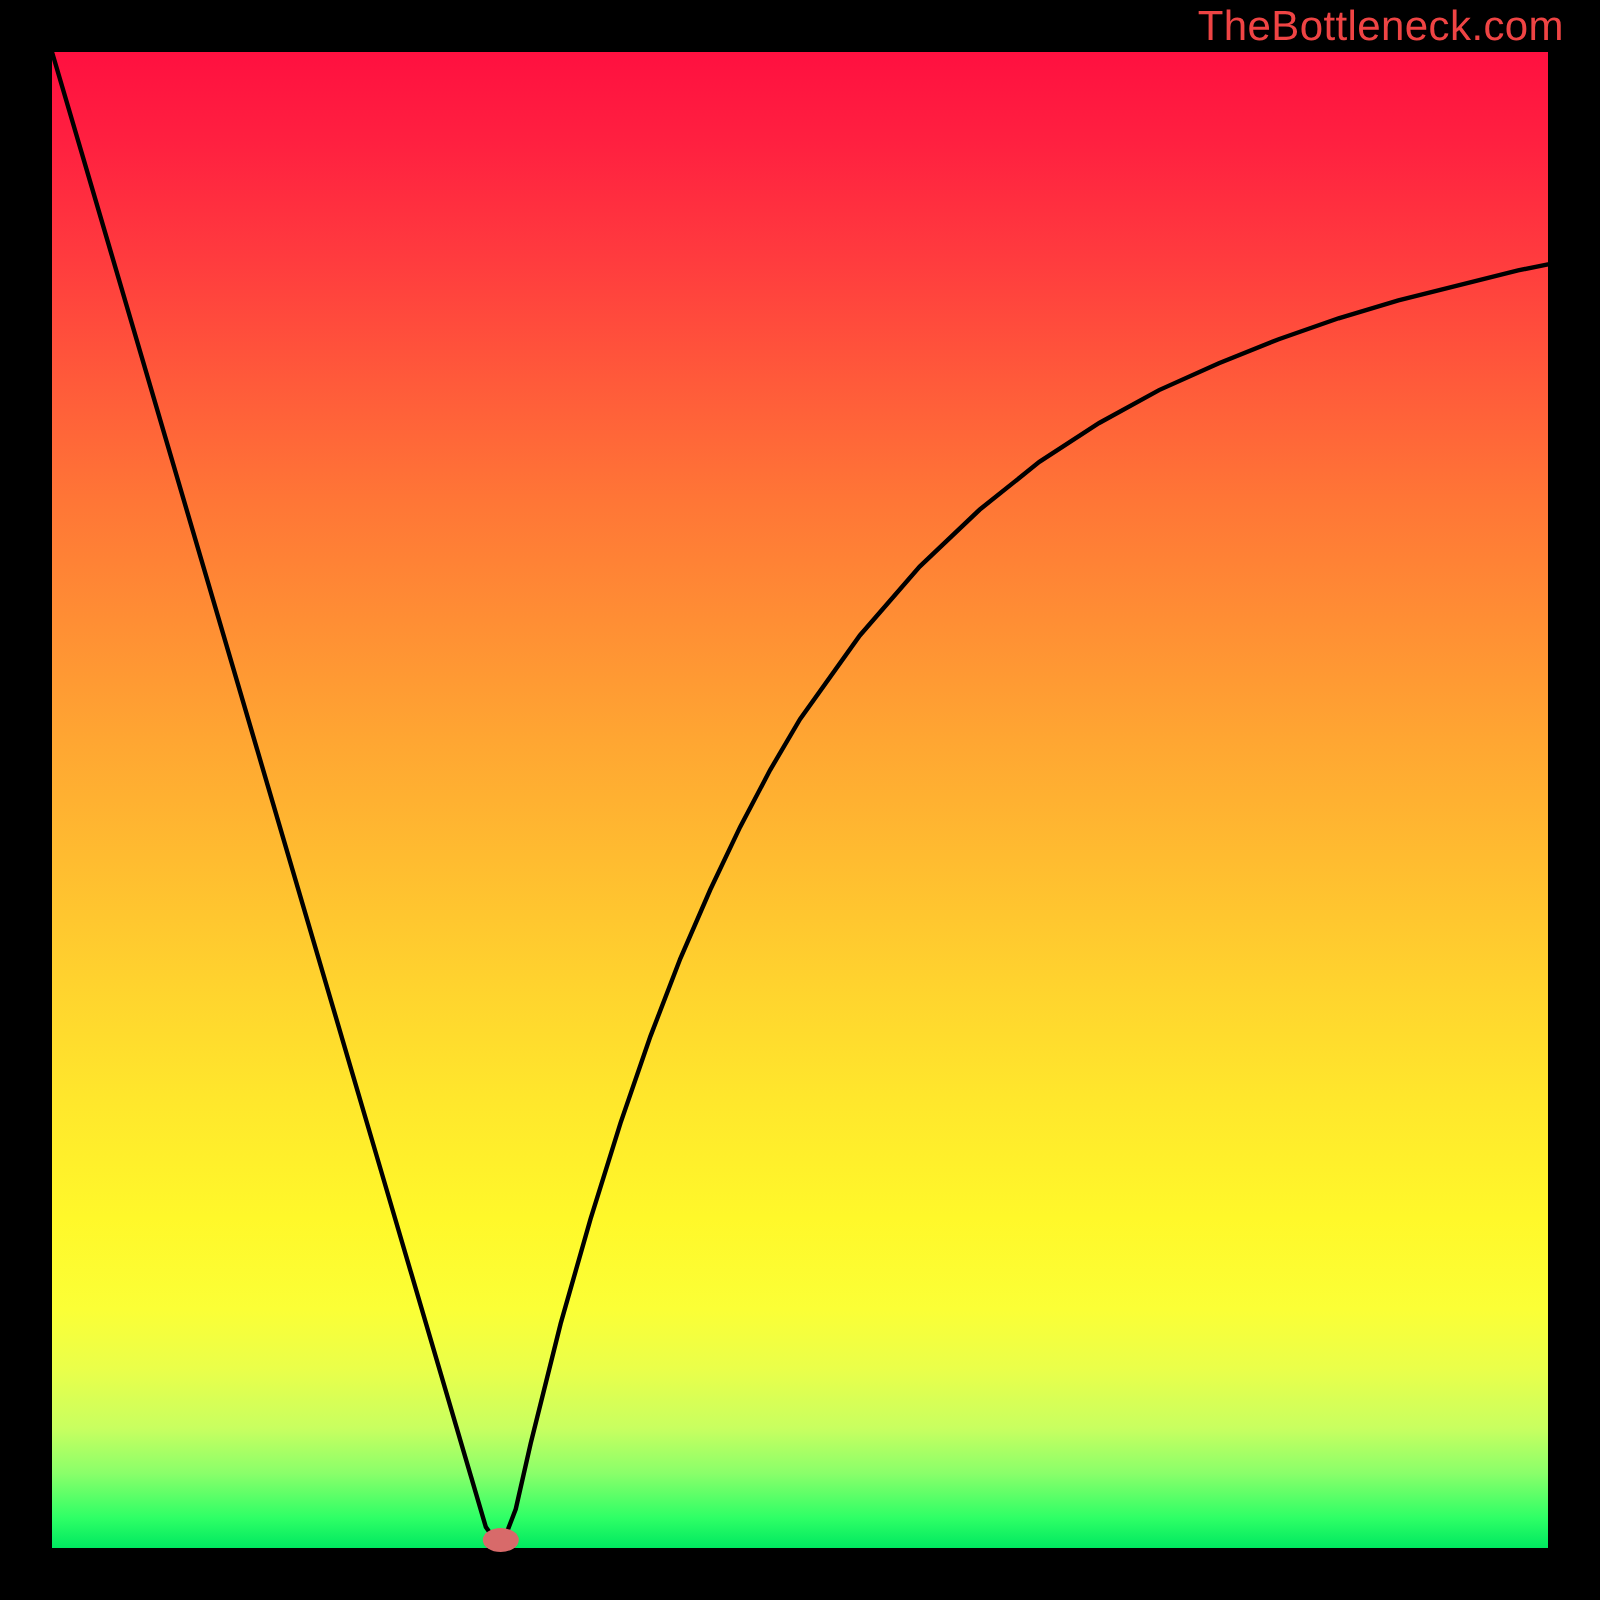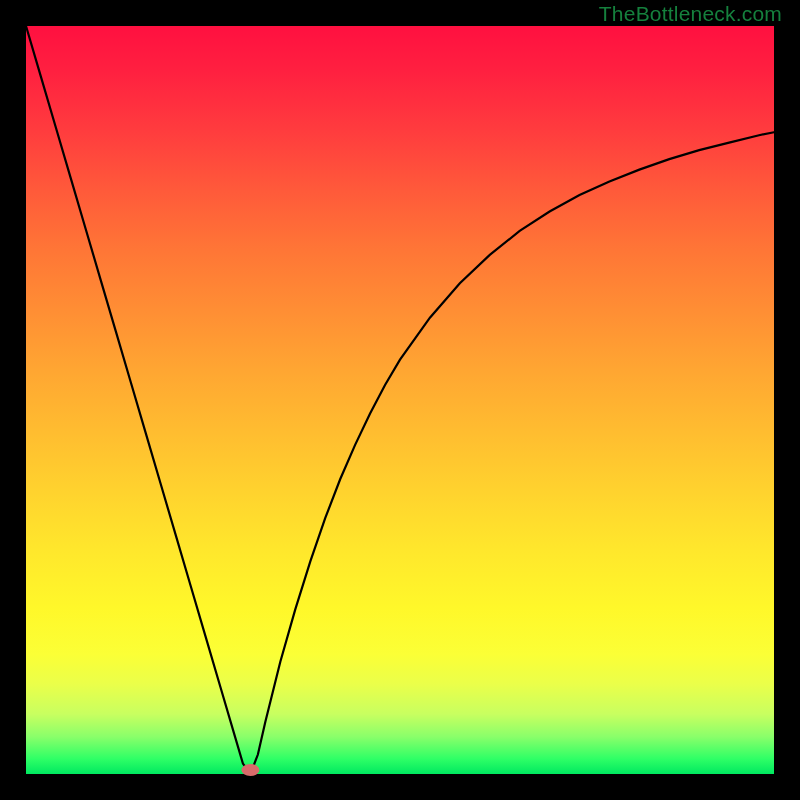--- a/index.html
+++ b/index.html
@@ -43,21 +43,21 @@
       #c8ff60 92%,
       #8aff6a 95%,
       #2eff66 98%,
       #00e860 100%
     );
   }
   .watermark {
     position: absolute;
     top: 2px;
     right: 18px;
-    color: #15803d;
+    color: #ef4444;
     font-size: 21px;
     font-weight: 400;
     letter-spacing: 0.2px;
     user-select: none;
     font-family: Arial, Helvetica, sans-serif;
   }
   svg.curve {
     position: absolute;
     top: 26px;
     left: 26px;

